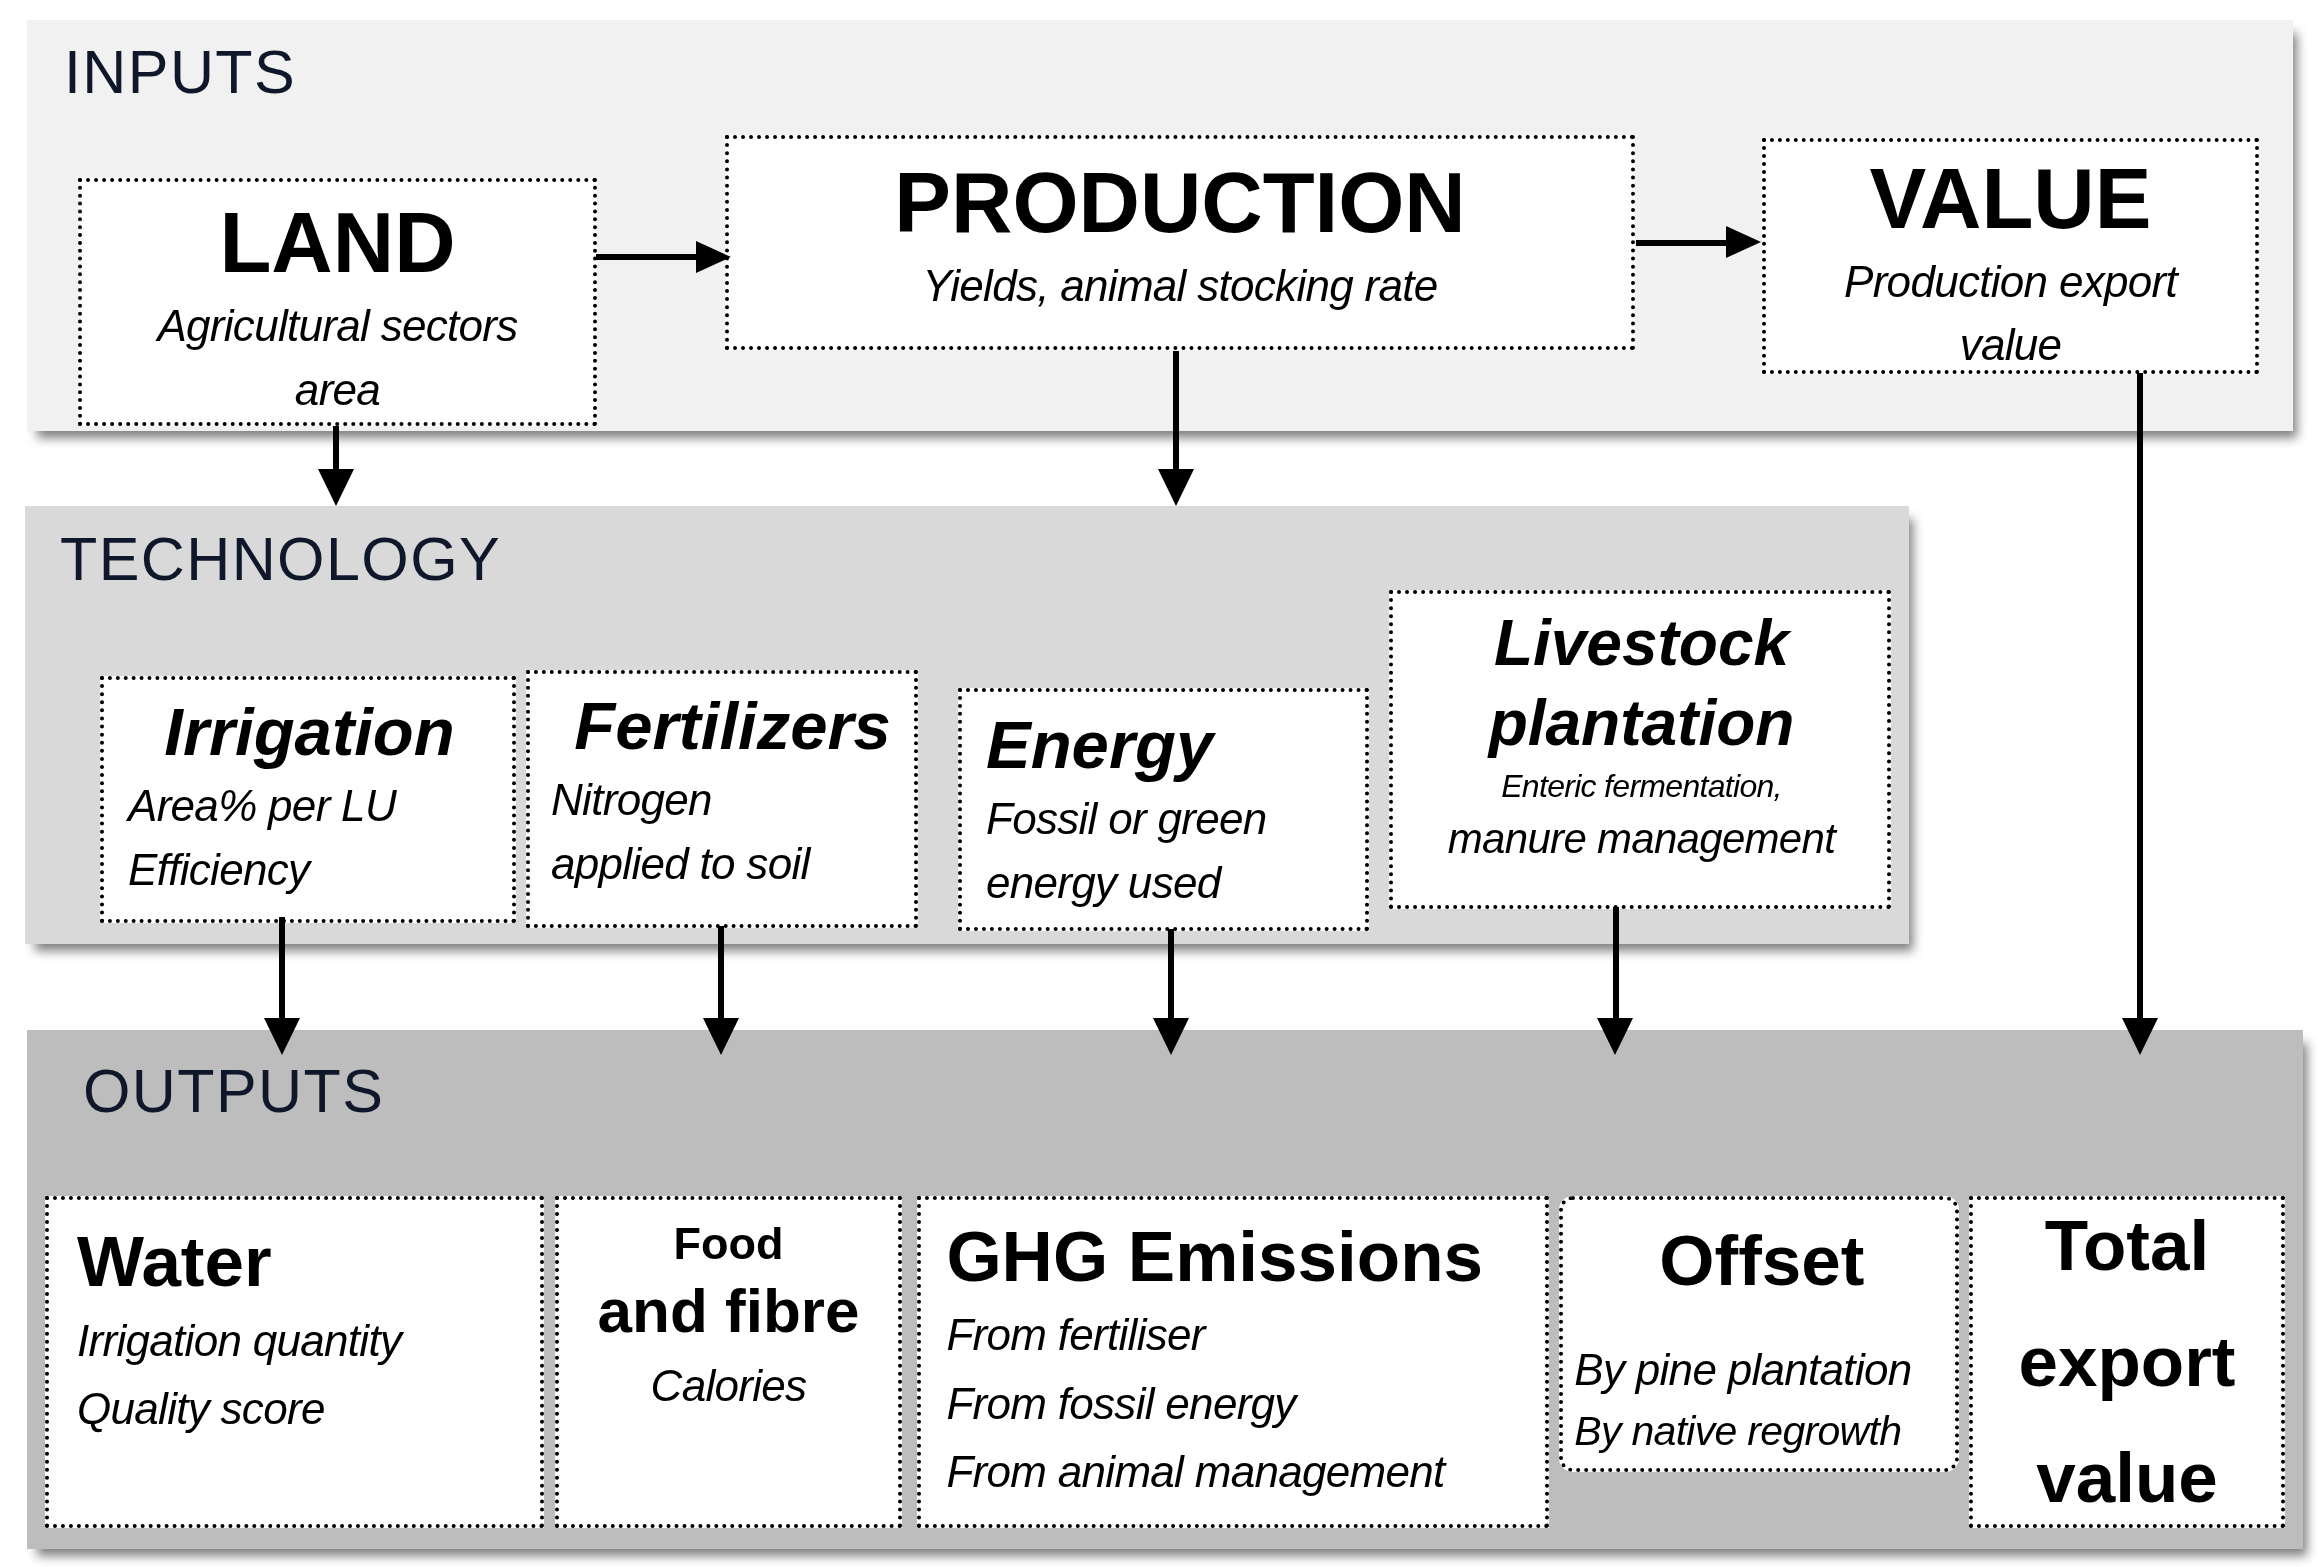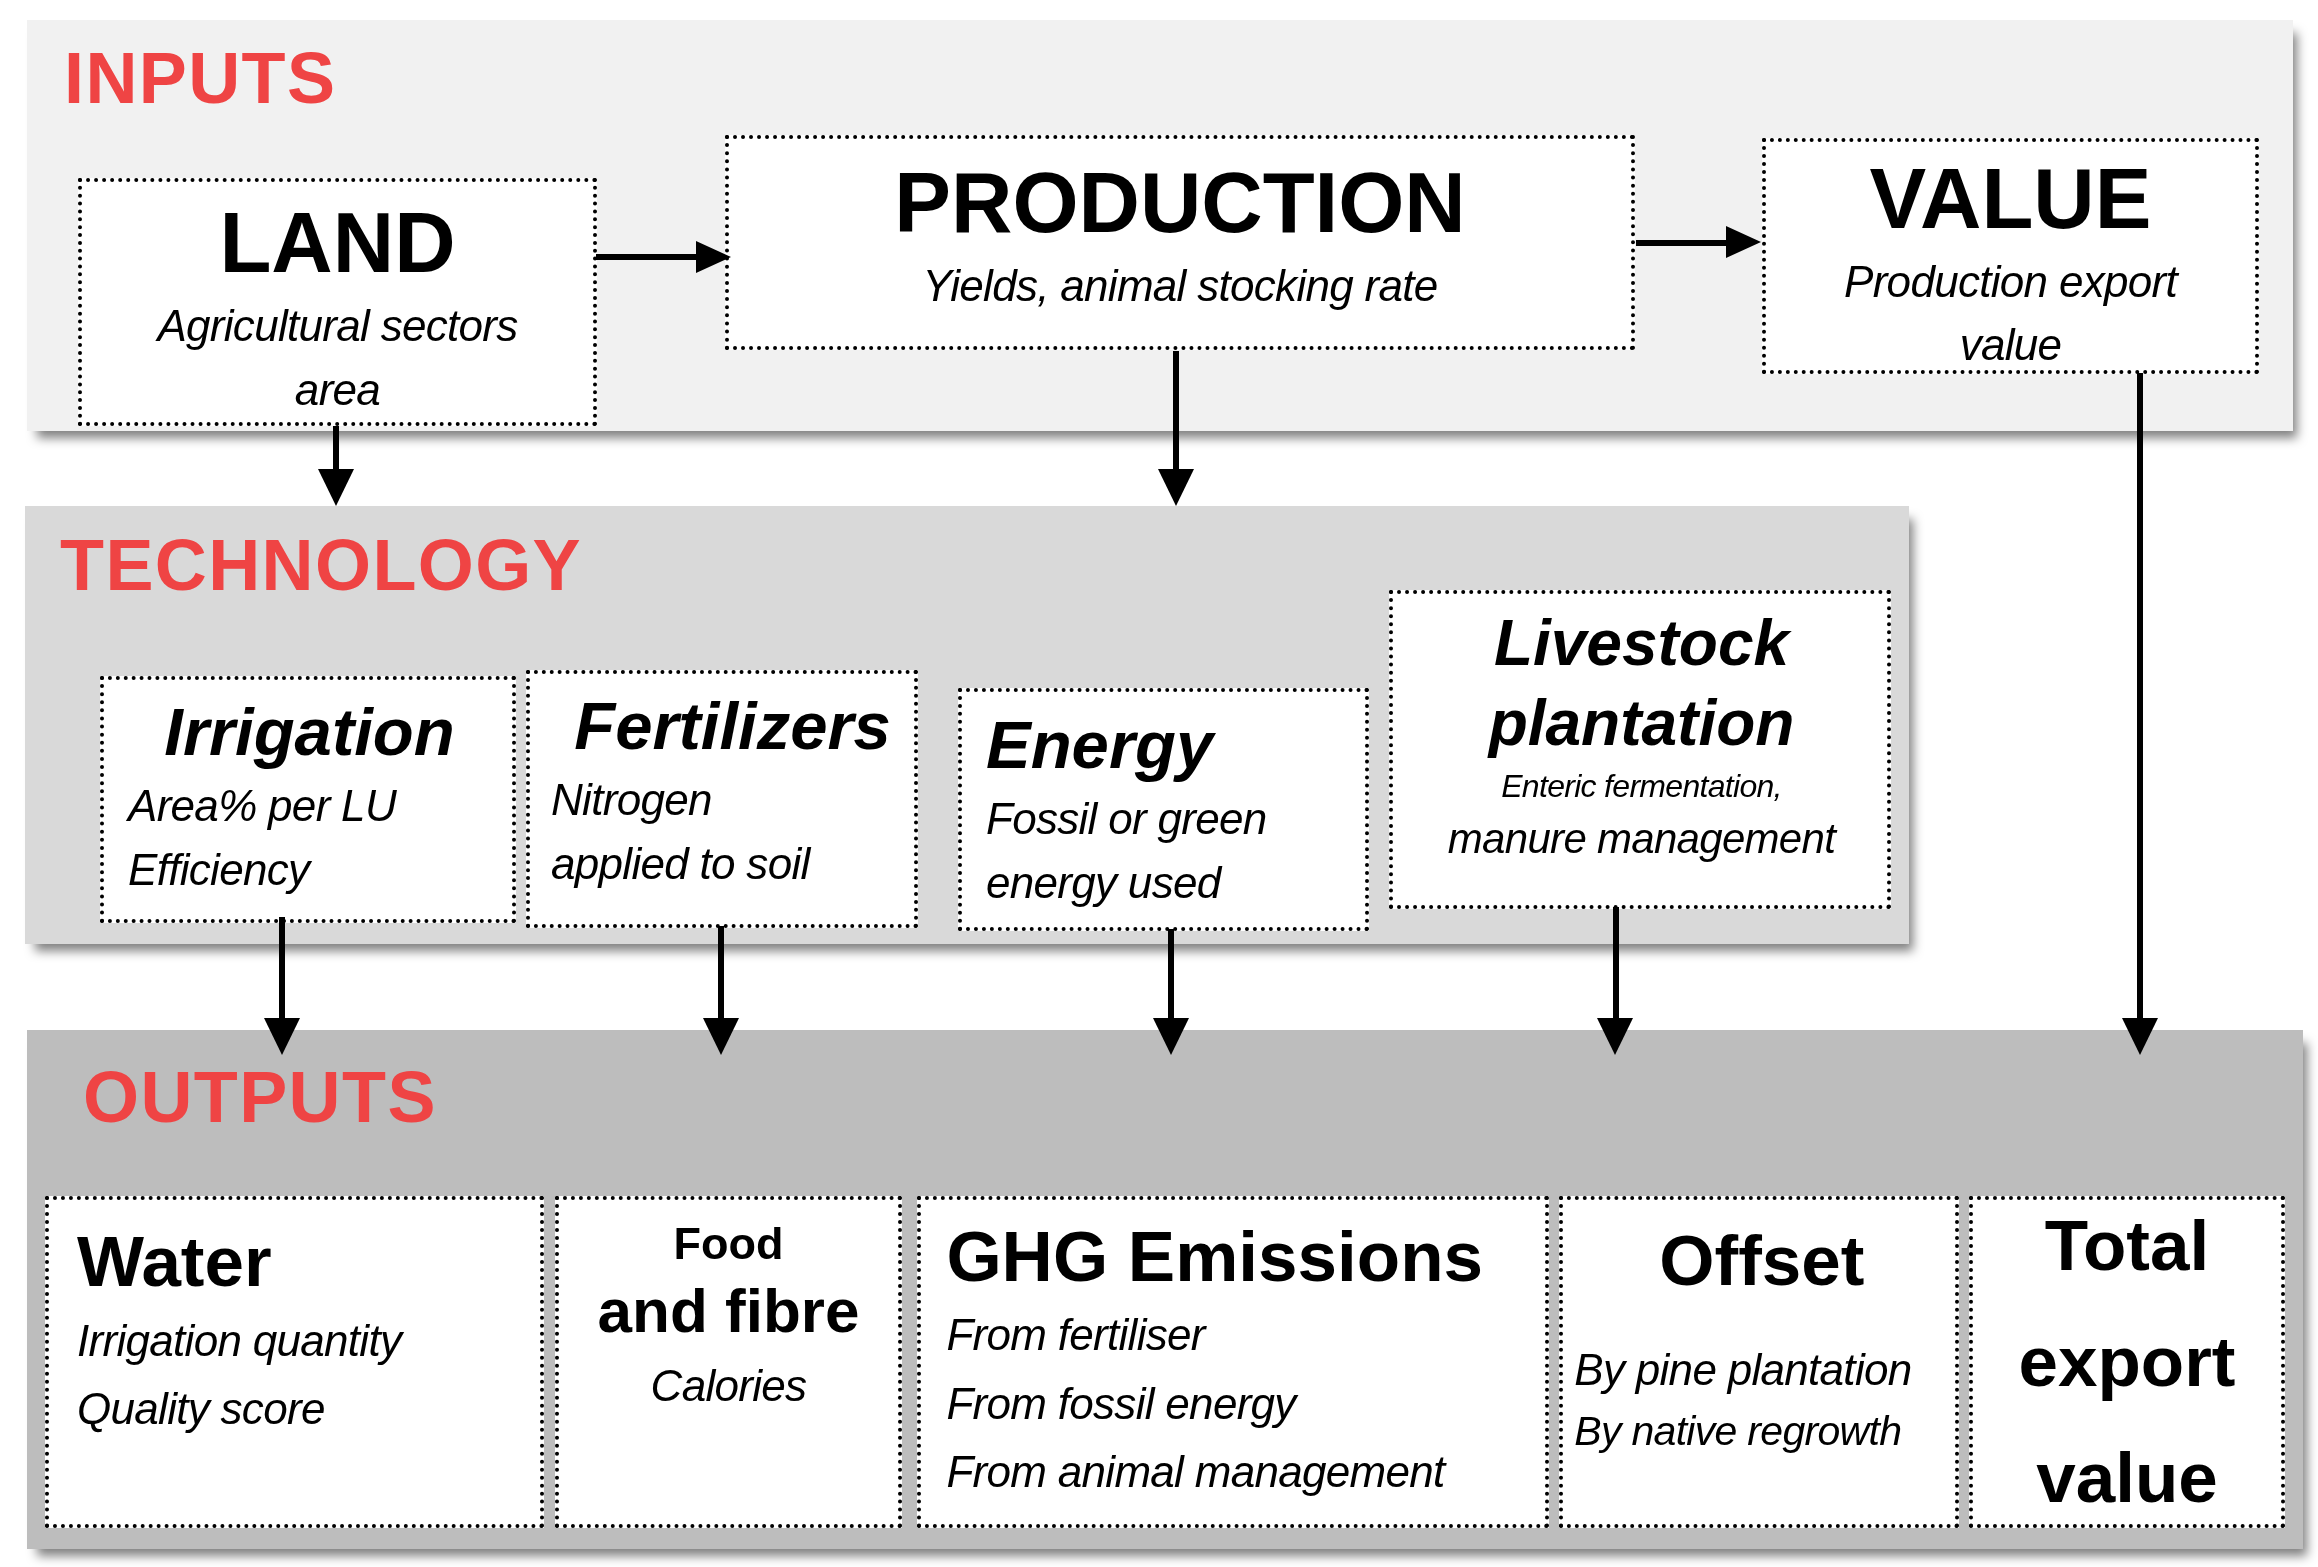--- a/index.html
+++ b/index.html
@@ -19,25 +19,25 @@
   .band {
     position: absolute;
     box-shadow: 7px 10px 10px -2.8px rgba(0,0,0,0.50);
   }
   .band-inputs  { background: #f1f1f1; }
   .band-tech    { background: #d9d9d9; }
   .band-outputs { background: #bdbdbd; }
 
   .band-heading {
     position: absolute;
-    font-weight: bold;
-    font-size: 72px;
+    font-weight: normal;
+    font-size: 61px;
     line-height: 1.1;
     letter-spacing: 1.4px;
-    color: #ef4444;
+    color: #0f172a;
     white-space: nowrap;
   }
 
   .dbox {
     position: absolute;
     background: #ffffff;
     border: 4.2px dotted #000000;
     box-sizing: border-box;
   }
   .t-big {            
@@ -165,21 +165,21 @@
     <div class="sub center" style="line-height:1.7;">Calories</div>
   </div>
 
   <div class="dbox" style="left:917px; top:1196px; width:632px; height:332px; padding:12.7px 7px 0 25.4px;">
     <div class="t-out">GHG Emissions</div>
     <div class="sub" style="line-height:1.55;">From fertiliser</div>
     <div class="sub" style="line-height:1.55;">From fossil energy</div>
     <div class="sub" style="line-height:1.55;">From animal management</div>
   </div>
 
-  <div class="dbox" style="left:1559px; top:1196px; width:400px; height:332px; padding:17px 5.6px 0 11.3px;">
+  <div class="dbox" style="left:1559px; top:1196px; width:400px; height:276px; padding:17px 5.6px 0 11.3px;border-radius:14px;">
     <div class="t-out center" style="margin-bottom:32px;">Offset</div>
     <div class="sub" style="font-size:44px;">By pine plantation</div>
     <div class="sub" style="font-size:41px;">By native regrowth</div>
   </div>
 
   <div class="dbox" style="left:1969px; top:1196px; width:316px; height:332px; display:flex; flex-direction:column; justify-content:center;gap:24px;">
     <div class="t-out center" style="line-height:1.3;">Total</div>
     <div class="t-out center" style="line-height:1.3;">export</div>
     <div class="t-out center" style="line-height:1.3;">value</div>
   </div>

